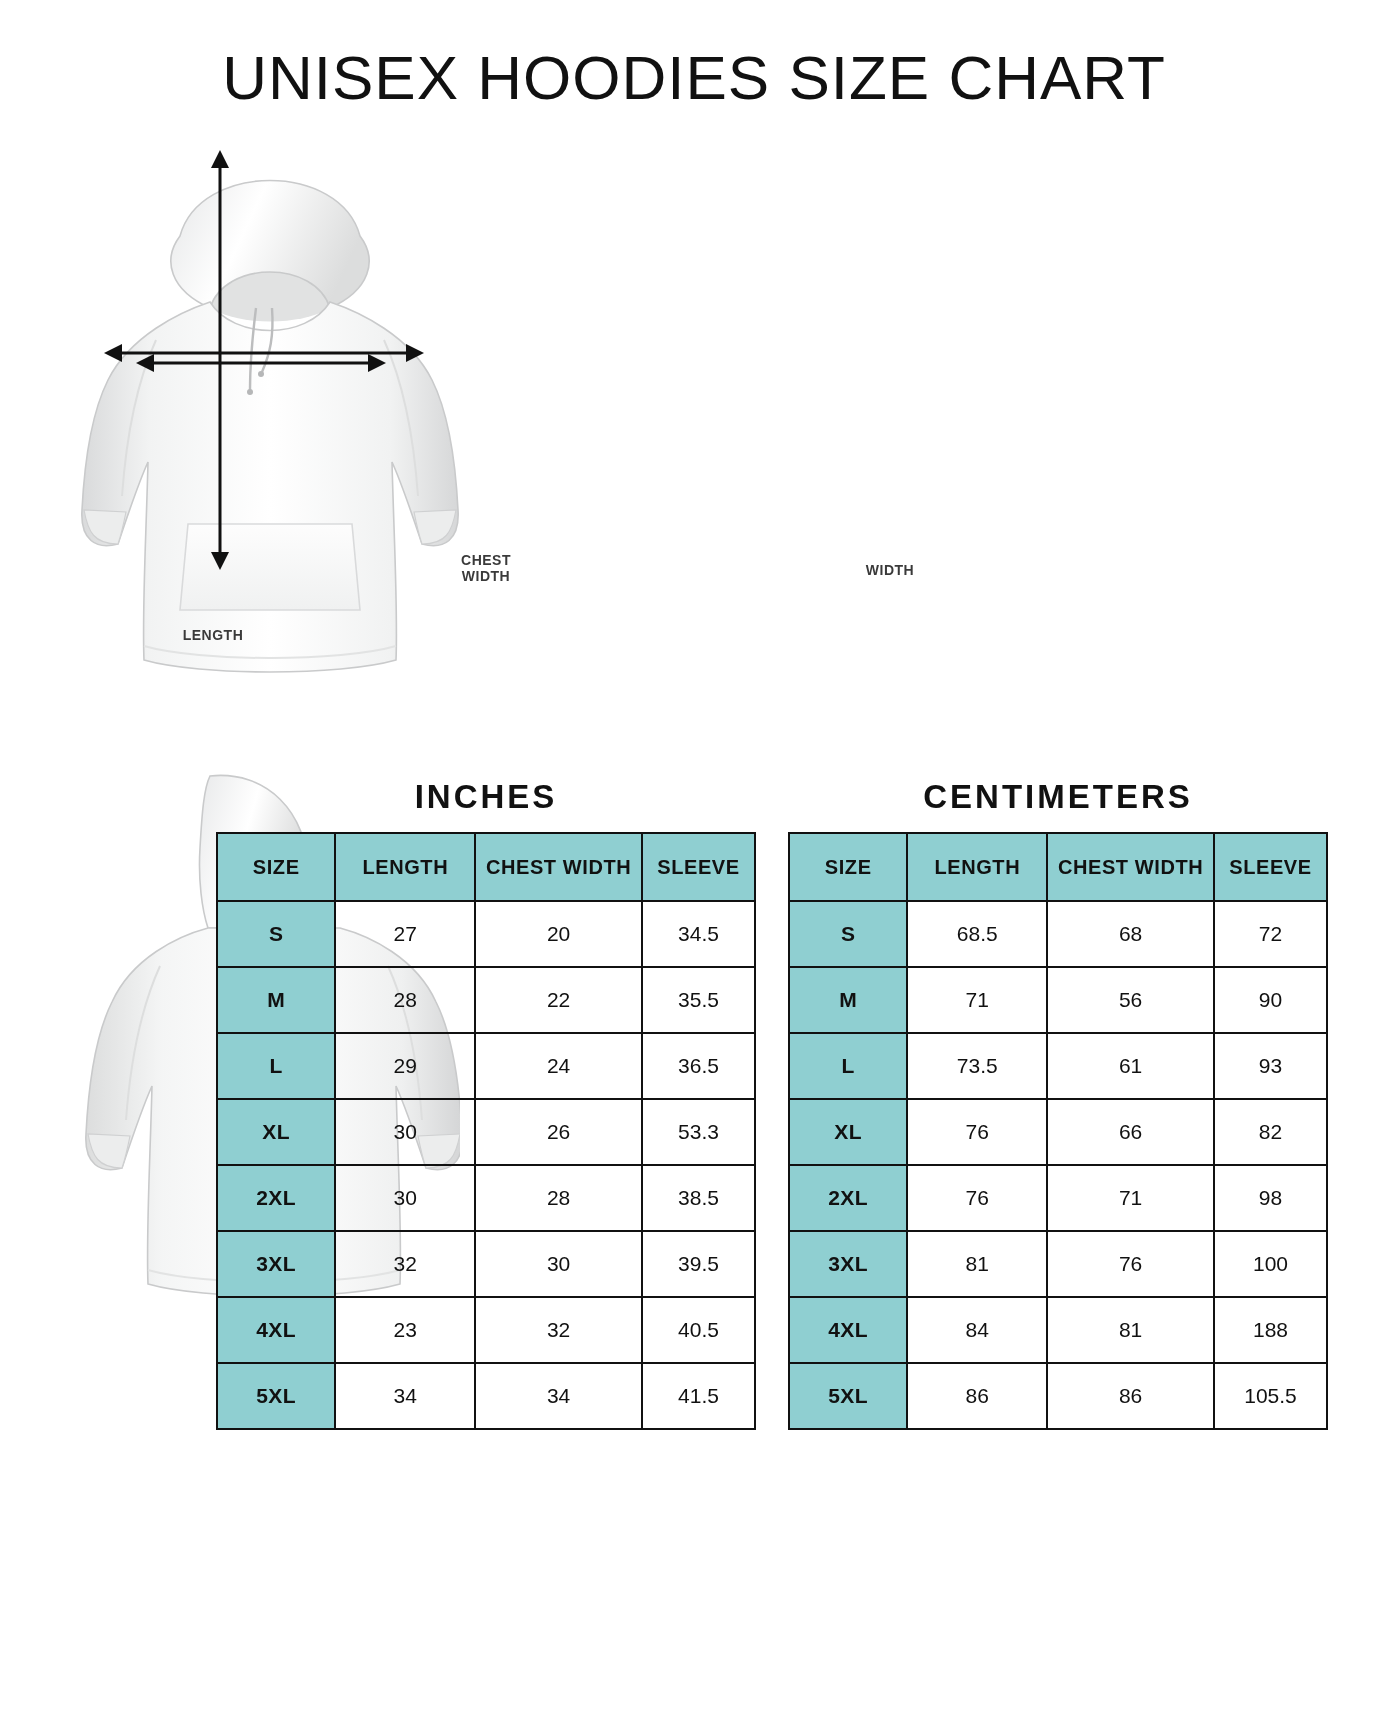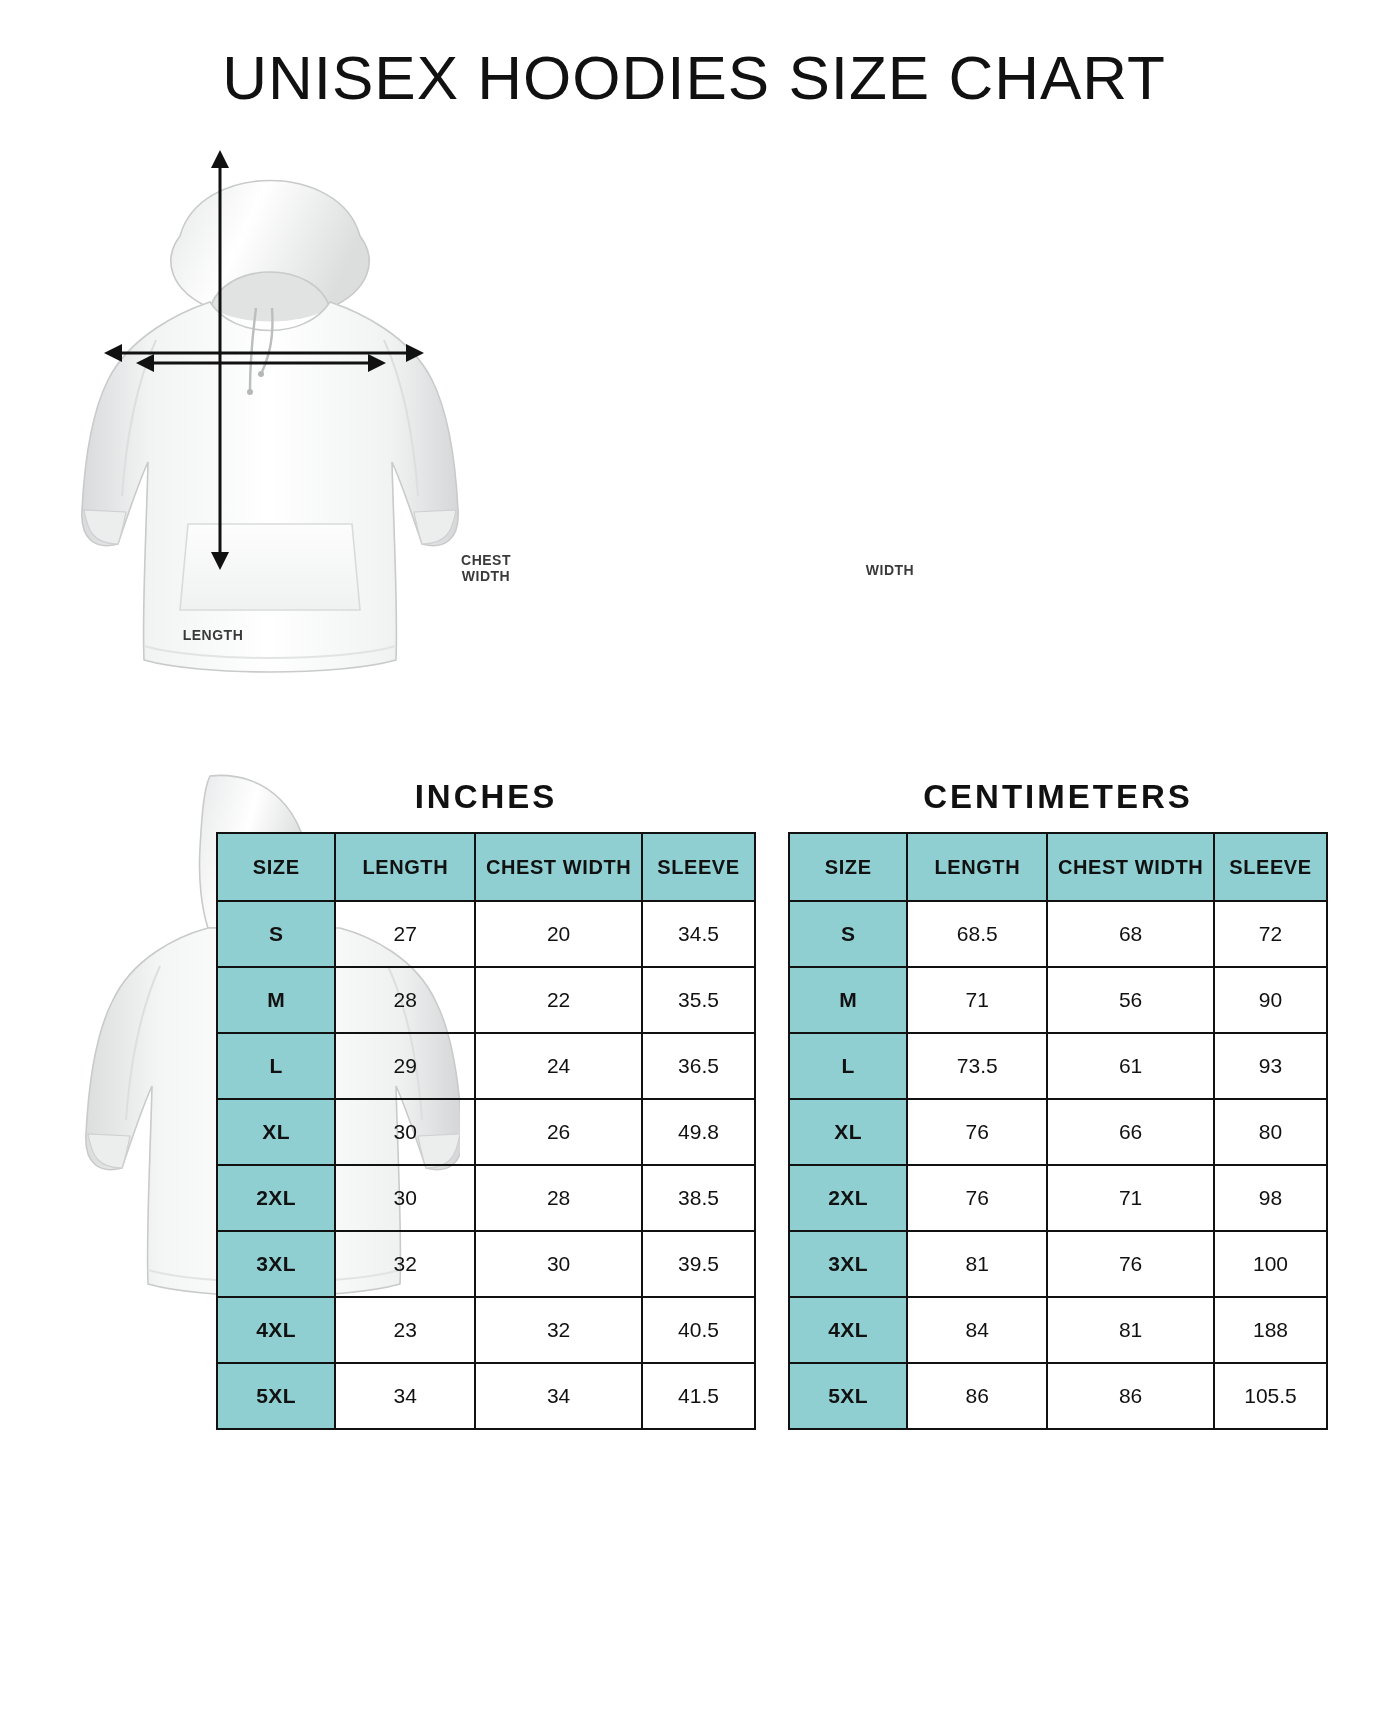--- a/index.html
+++ b/index.html
@@ -274,21 +274,21 @@
           <tr>
             <td class="size-cell">L</td>
             <td>29</td>
             <td>24</td>
             <td>36.5</td>
           </tr>
           <tr>
             <td class="size-cell">XL</td>
             <td>30</td>
             <td>26</td>
-            <td>49.8</td>
+            <td>53.3</td>
           </tr>
           <tr>
             <td class="size-cell">2XL</td>
             <td>30</td>
             <td>28</td>
             <td>38.5</td>
           </tr>
           <tr>
             <td class="size-cell">3XL</td>
             <td>32</td>
@@ -344,21 +344,21 @@
           <tr>
             <td class="size-cell">L</td>
             <td>73.5</td>
             <td>61</td>
             <td>93</td>
           </tr>
           <tr>
             <td class="size-cell">XL</td>
             <td>76</td>
             <td>66</td>
-            <td>80</td>
+            <td>82</td>
           </tr>
           <tr>
             <td class="size-cell">2XL</td>
             <td>76</td>
             <td>71</td>
             <td>98</td>
           </tr>
           <tr>
             <td class="size-cell">3XL</td>
             <td>81</td>

